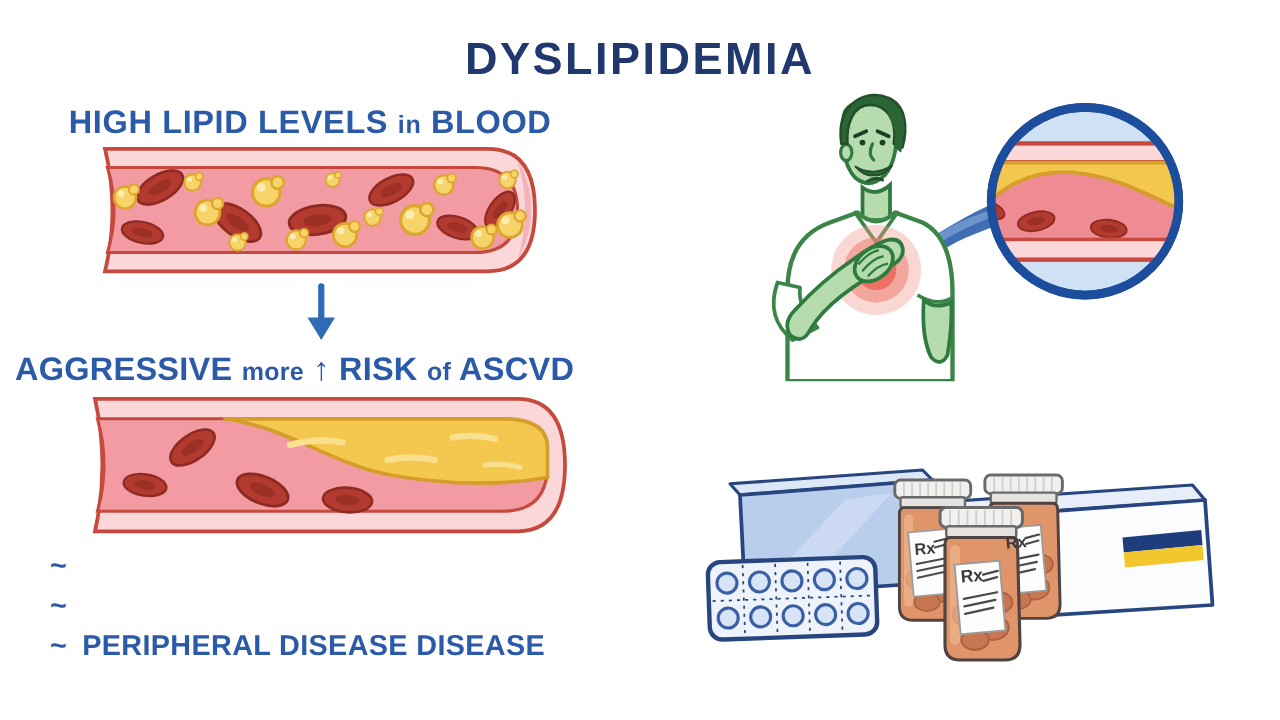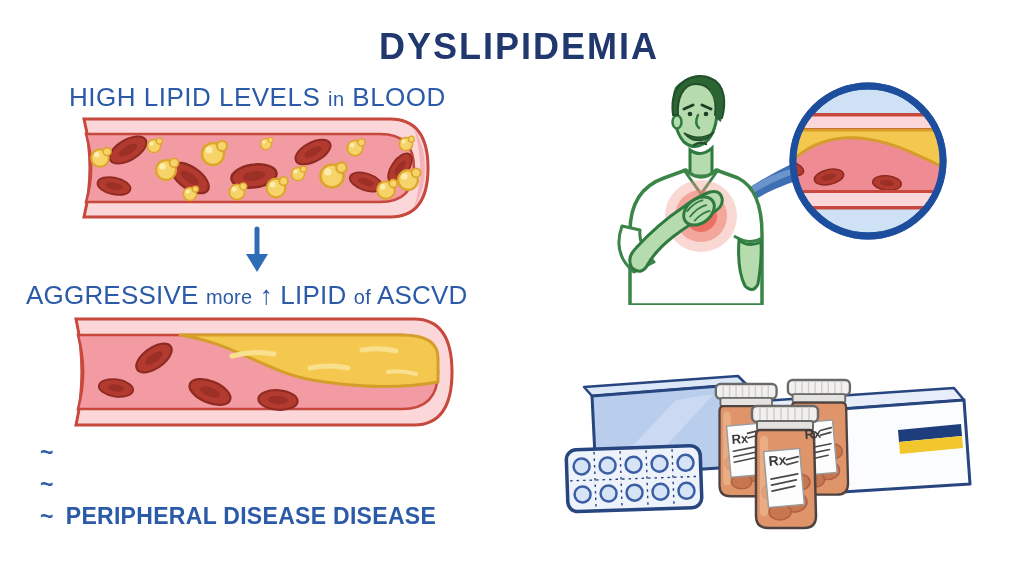--- a/index.html
+++ b/index.html
@@ -3,26 +3,26 @@
 <meta charset="utf-8">
 <style>
   * { margin:0; padding:0; box-sizing:border-box; }
   html,body { width:1024px; height:576px; }
   body {
     font-family:"Liberation Sans", sans-serif;
     background:#ffffff; overflow:hidden; position:relative;
   }
   .stage { position:absolute; left:0; top:0; width:1024px; height:576px; background:#fff; }
   .abs { position:absolute; }
-  .nowrap { white-space:nowrap;padding-left:14px; }
+  .nowrap { white-space:nowrap; }
   .title {
     left:0; top:26px; width:1024px; text-align:center;
     font-size:36px; font-weight:bold; color:#20386e; letter-spacing:2px;
   }
-  .h-blue { color:#2b5aa8; font-weight:normal; }
+  .h-blue { color:#2b5aa8; font-weight:bold; }
   .hd1 { left:55px; top:82px; font-size:26px; letter-spacing:0.5px; }
   .hd2 { left:12px; top:280px; font-size:26px; letter-spacing:0.2px; }
   .sm  { font-size:20px; }
   .complist { left:40px; top:436px; font-size:23px; line-height:32px; color:#2b5aa8; font-weight:bold; letter-spacing:0.3px; }
   .complist .row { display:flex; gap:12px; }
   .mgmt { left:527px; top:299px; width:482px; text-align:center; font-size:25px; letter-spacing:0.2px; line-height:31px; }
   svg { display:block; }
   svg text { font-family:"Liberation Sans", sans-serif; }
 </style>
 </head>
@@ -83,21 +83,21 @@
   </svg>
 
   <svg class="abs" style="left:242px; top:226px;" width="30" height="48" viewBox="0 0 30 48">
     <line x1="15" y1="3" x2="15" y2="30" stroke="#2e6cb5" stroke-width="5" stroke-linecap="round"></line>
     <polygon points="4,28 26,28 15,46" fill="#2e6cb5"></polygon>
   </svg>
 
   <div class="abs hd2 h-blue nowrap">
     <span>AGGRESSIVE</span>
     <span class="sm">more</span>
-    <span>↑ LIPID</span>
+    <span>↑ RISK</span>
     <span class="sm">of</span>
     <span>ASCVD</span>
   </div>
 
   <svg class="abs" style="left:62px; top:316px;" width="402" height="112" viewBox="0 0 402 112">
     <g>
       <path d="M14,3 H352 Q390,3 390,56 Q390,109 352,109 H14 C22,73 22,39 14,3 Z" fill="#fbd7d9" stroke="#c7493e" stroke-width="3"></path>
       <path d="M16,19 H340 Q376,19 376,56 Q376,93 340,93 H16 C23,68 23,44 16,19 Z" fill="#f29ba2" stroke="#c7493e" stroke-width="2.5"></path>
     </g>
     <g>

